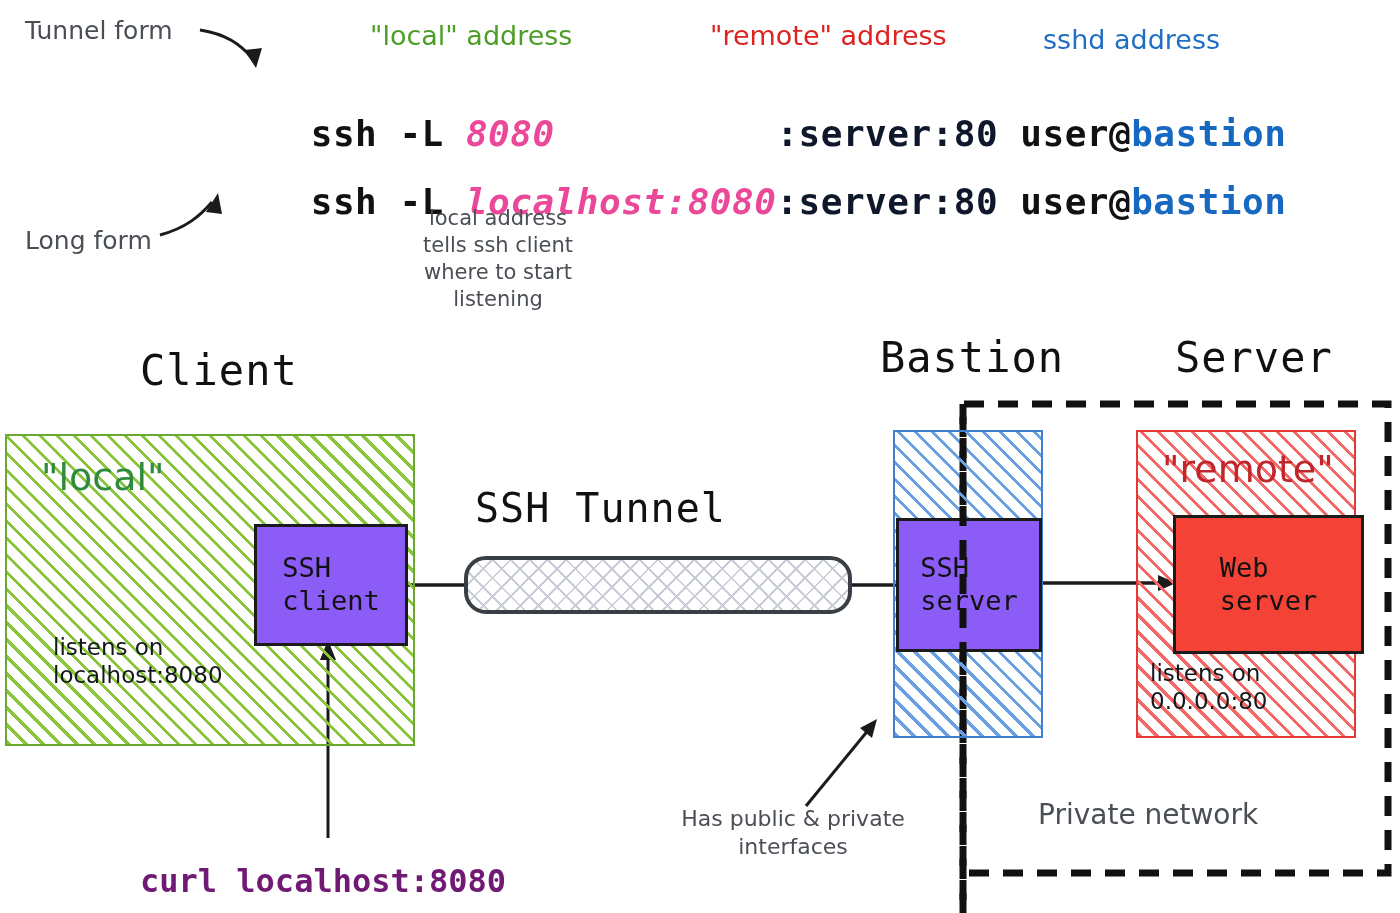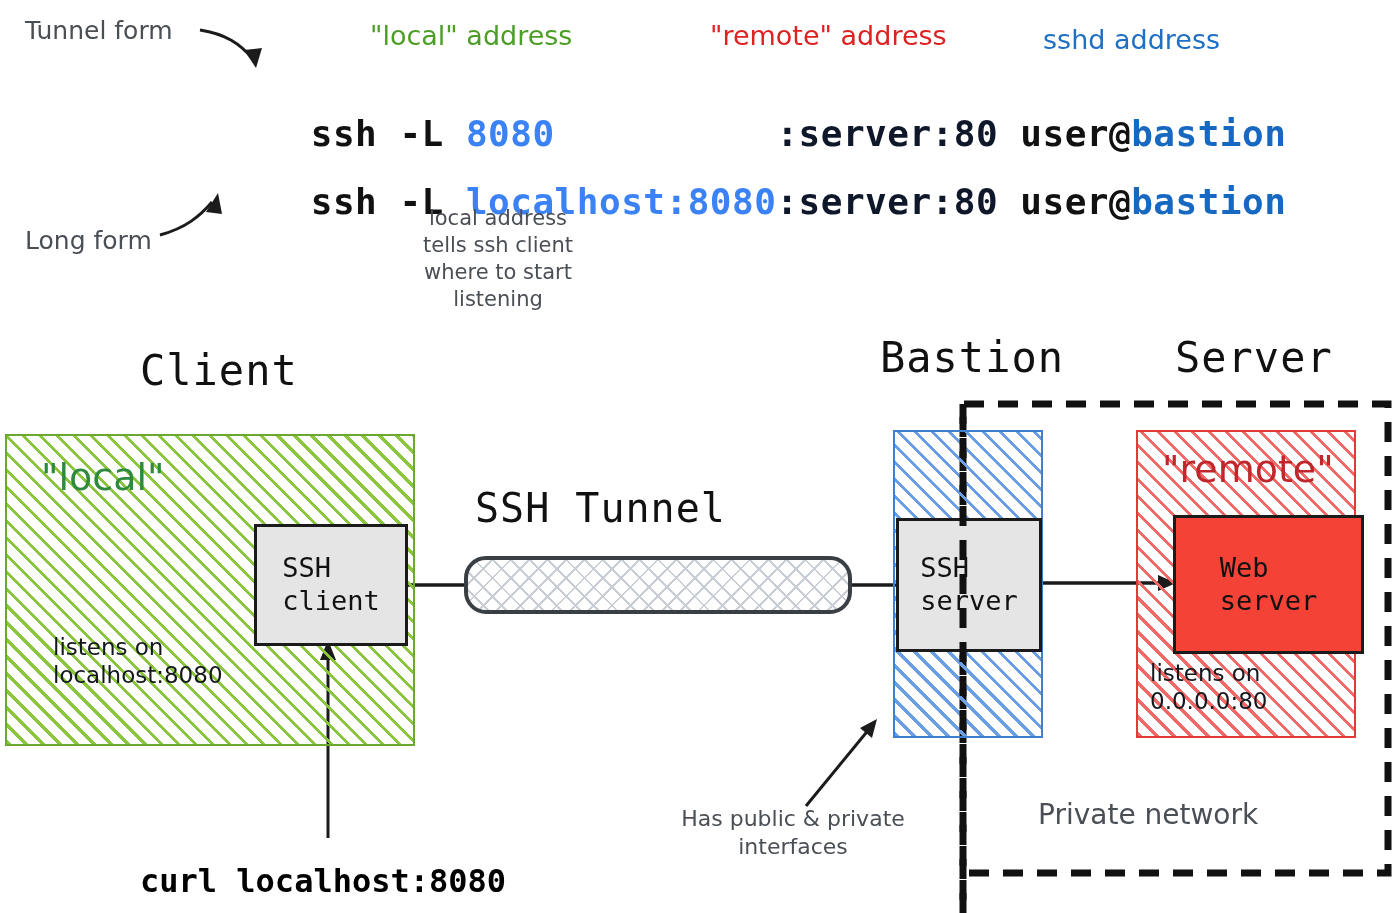--- a/index.html
+++ b/index.html
@@ -11,21 +11,21 @@
   .mono{font-family:"DejaVu Sans Mono","Liberation Mono",monospace;
         font-weight:700;white-space:pre;}
   .hand{font-family:"DejaVu Sans","Liberation Sans",sans-serif;
         color:#4a4f56;white-space:pre;}
 
   .abs{position:absolute;}
 
   
   .cmdline{font-size:36px;letter-spacing:0.5px;line-height:1;}
   .c-black{color:#111;}
-  .c-green{color:#3b82f6;}
+  .c-green{color:#ec4899;font-style:italic;}
   .c-red{color:#0f172a;}
   .c-blue{color:#1668c0;}
 
   
   .toplabel{font-size:27px;line-height:1;font-style:normal;}
   .lbl-green{color:#4d9e26;}
   .lbl-red{color:#dd2222;}
   .lbl-blue{color:#1f6fc4;}
 
   .note{font-size:21px;line-height:1.28;color:#4a4f56;text-align:center;}
@@ -51,21 +51,21 @@
         #f26a67 0 3px, rgba(255,255,255,0) 3px 12px);}
 
   .zonetag{position:absolute;font-size:38px;line-height:1;white-space:pre;}
   .tag-green{color:#2e8b3d;}
   .tag-red{color:#c0262b;}
 
   .zonenote{position:absolute;font-size:23px;line-height:1.2;color:#14181c;
             white-space:pre;}
 
   
-  .procbox{position:absolute;box-sizing:border-box;background:#e5e5e5;
+  .procbox{position:absolute;box-sizing:border-box;background:#8b5cf6;
            border:3px solid #1b1b1b;display:flex;flex-direction:column;
            align-items:center;justify-content:center;}
   .procbox span{font-family:"DejaVu Sans Mono","Liberation Mono",monospace;
                 font-size:27px;color:#111;line-height:1.22;white-space:pre;}
   .procbox.webserver{background:#f44336;}
 
   
   .tunnel{position:absolute;box-sizing:border-box;border:4px solid #3a3f45;
           border-radius:22px;
           background-color:#fff;
@@ -168,15 +168,15 @@
     <span>Web
 server</span>
   </div>
 
   <div class="abs hand" style="left:1038px;top:798px;font-size:28px;">Private network</div>
 
   <div class="abs hand" style="left:663px;top:805px;font-size:22px;line-height:1.25;
        text-align:center;width:260px;white-space:pre-line;">Has public &amp; private
 interfaces</div>
 
-  <div class="abs mono" style="left:140px;top:862px;font-size:32px;color:#000000;">curl localhost:8080</div>
+  <div class="abs mono" style="left:140px;top:862px;font-size:32px;color:#701a75;">curl localhost:8080</div>
 
 </div>
 
 </body></html>

